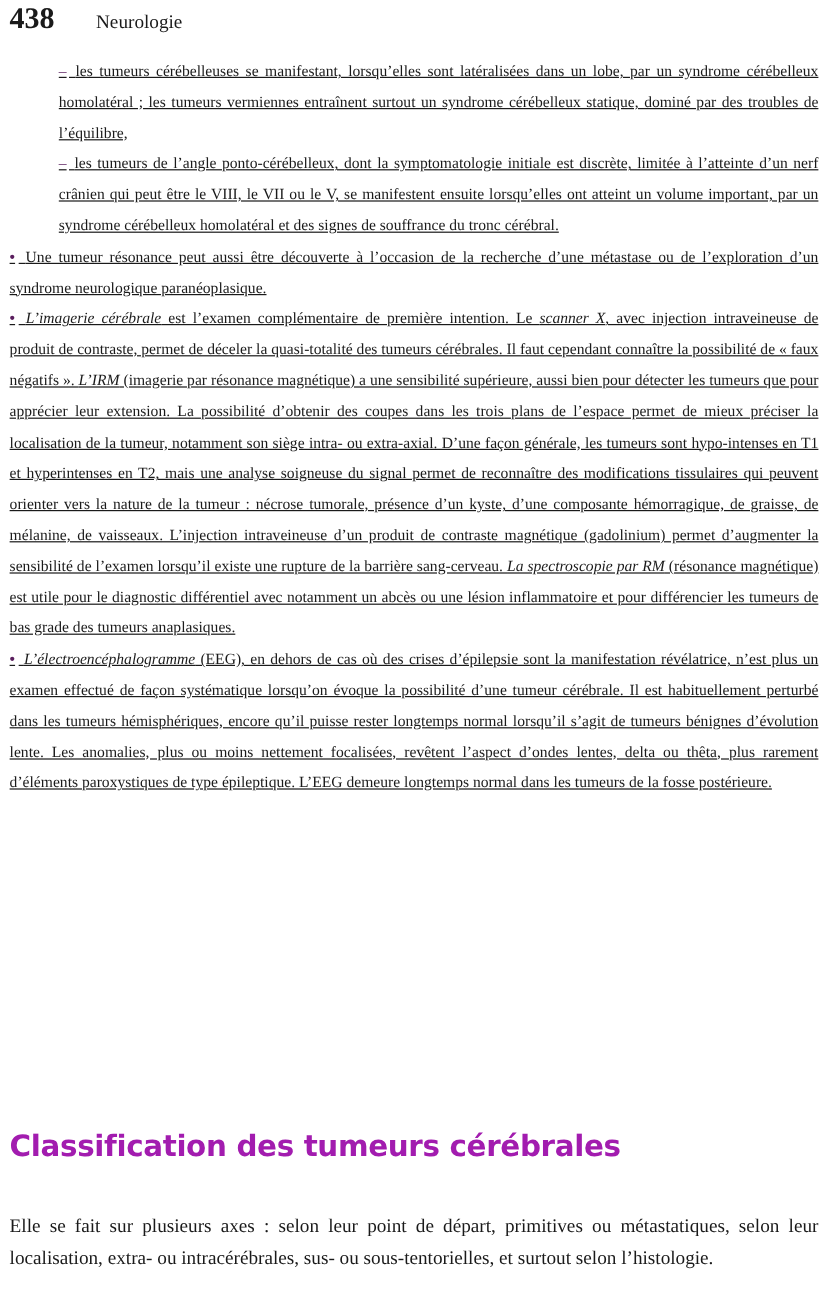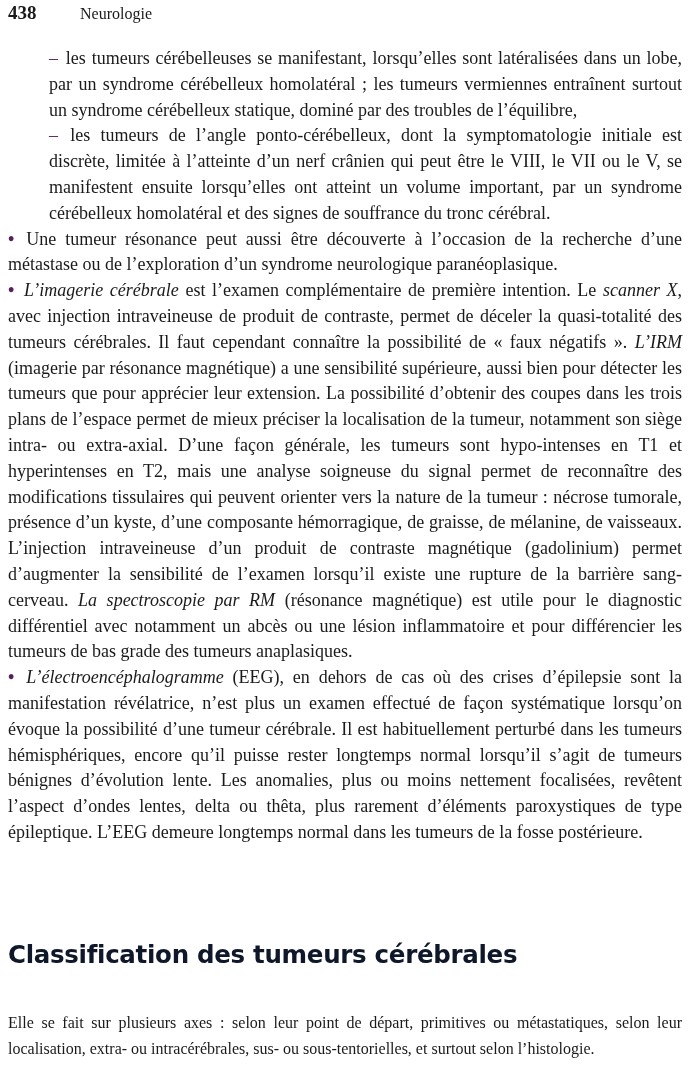--- a/index.html
+++ b/index.html
@@ -1,29 +1,29 @@
 <!DOCTYPE html>
 <html><head>
   <meta charset="utf-8">
   <style>
     html, body { margin: 0; padding: 0; background: #ffffff; }
     body { width: 700px; height: 1086px; overflow: hidden; position: relative;
       font-family: "Liberation Serif", "DejaVu Serif", serif; color: #1a1a1a; }
     .header { position: absolute; left: 8px; top: 2px; height: 28px; display: flex; align-items: baseline; }
-    .page-num { font-weight: bold; font-size: 19px; width: 72px; }
+    .page-num { font-weight: bold; font-size: 25px; width: 72px; }
     .running-title { font-size: 16px; }
-    .body { position: absolute; left: 8px; top: 46px; width: 674px; font-size: 18px; line-height: 25.8px; }
+    .body { position: absolute; left: 8px; top: 46px; width: 674px; font-size: 13px; line-height: 25.8px; text-decoration: underline; }
     p { margin: 0; text-align: justify; }
     .indent { padding-left: 41px; }
     .bullet, .dash { color: #5a1e5e; }
     .dash { margin-right: 2px; }
     .bullet { margin-right: 3px; font-weight: bold; }
     em { font-style: italic; }
     .heading { position: absolute; left: 8px; top: 940px; font-family: "DejaVu Sans", "Liberation Sans", sans-serif;
-      font-weight: bold; font-size: 24.5px; color: #0f172a; letter-spacing: -0.3px; margin: 0; }
+      font-weight: bold; font-size: 24.5px; color: #a21caf; letter-spacing: -0.3px; margin: 0; }
     .after { position: absolute; left: 8px; top: 1010px; width: 674px; font-size: 16px; line-height: 25.8px; }
   </style>
 </head>
 <body>
 
 <div class="header">
   <span class="page-num">438</span>
   <span class="running-title">Neurologie</span>
 </div>
 

